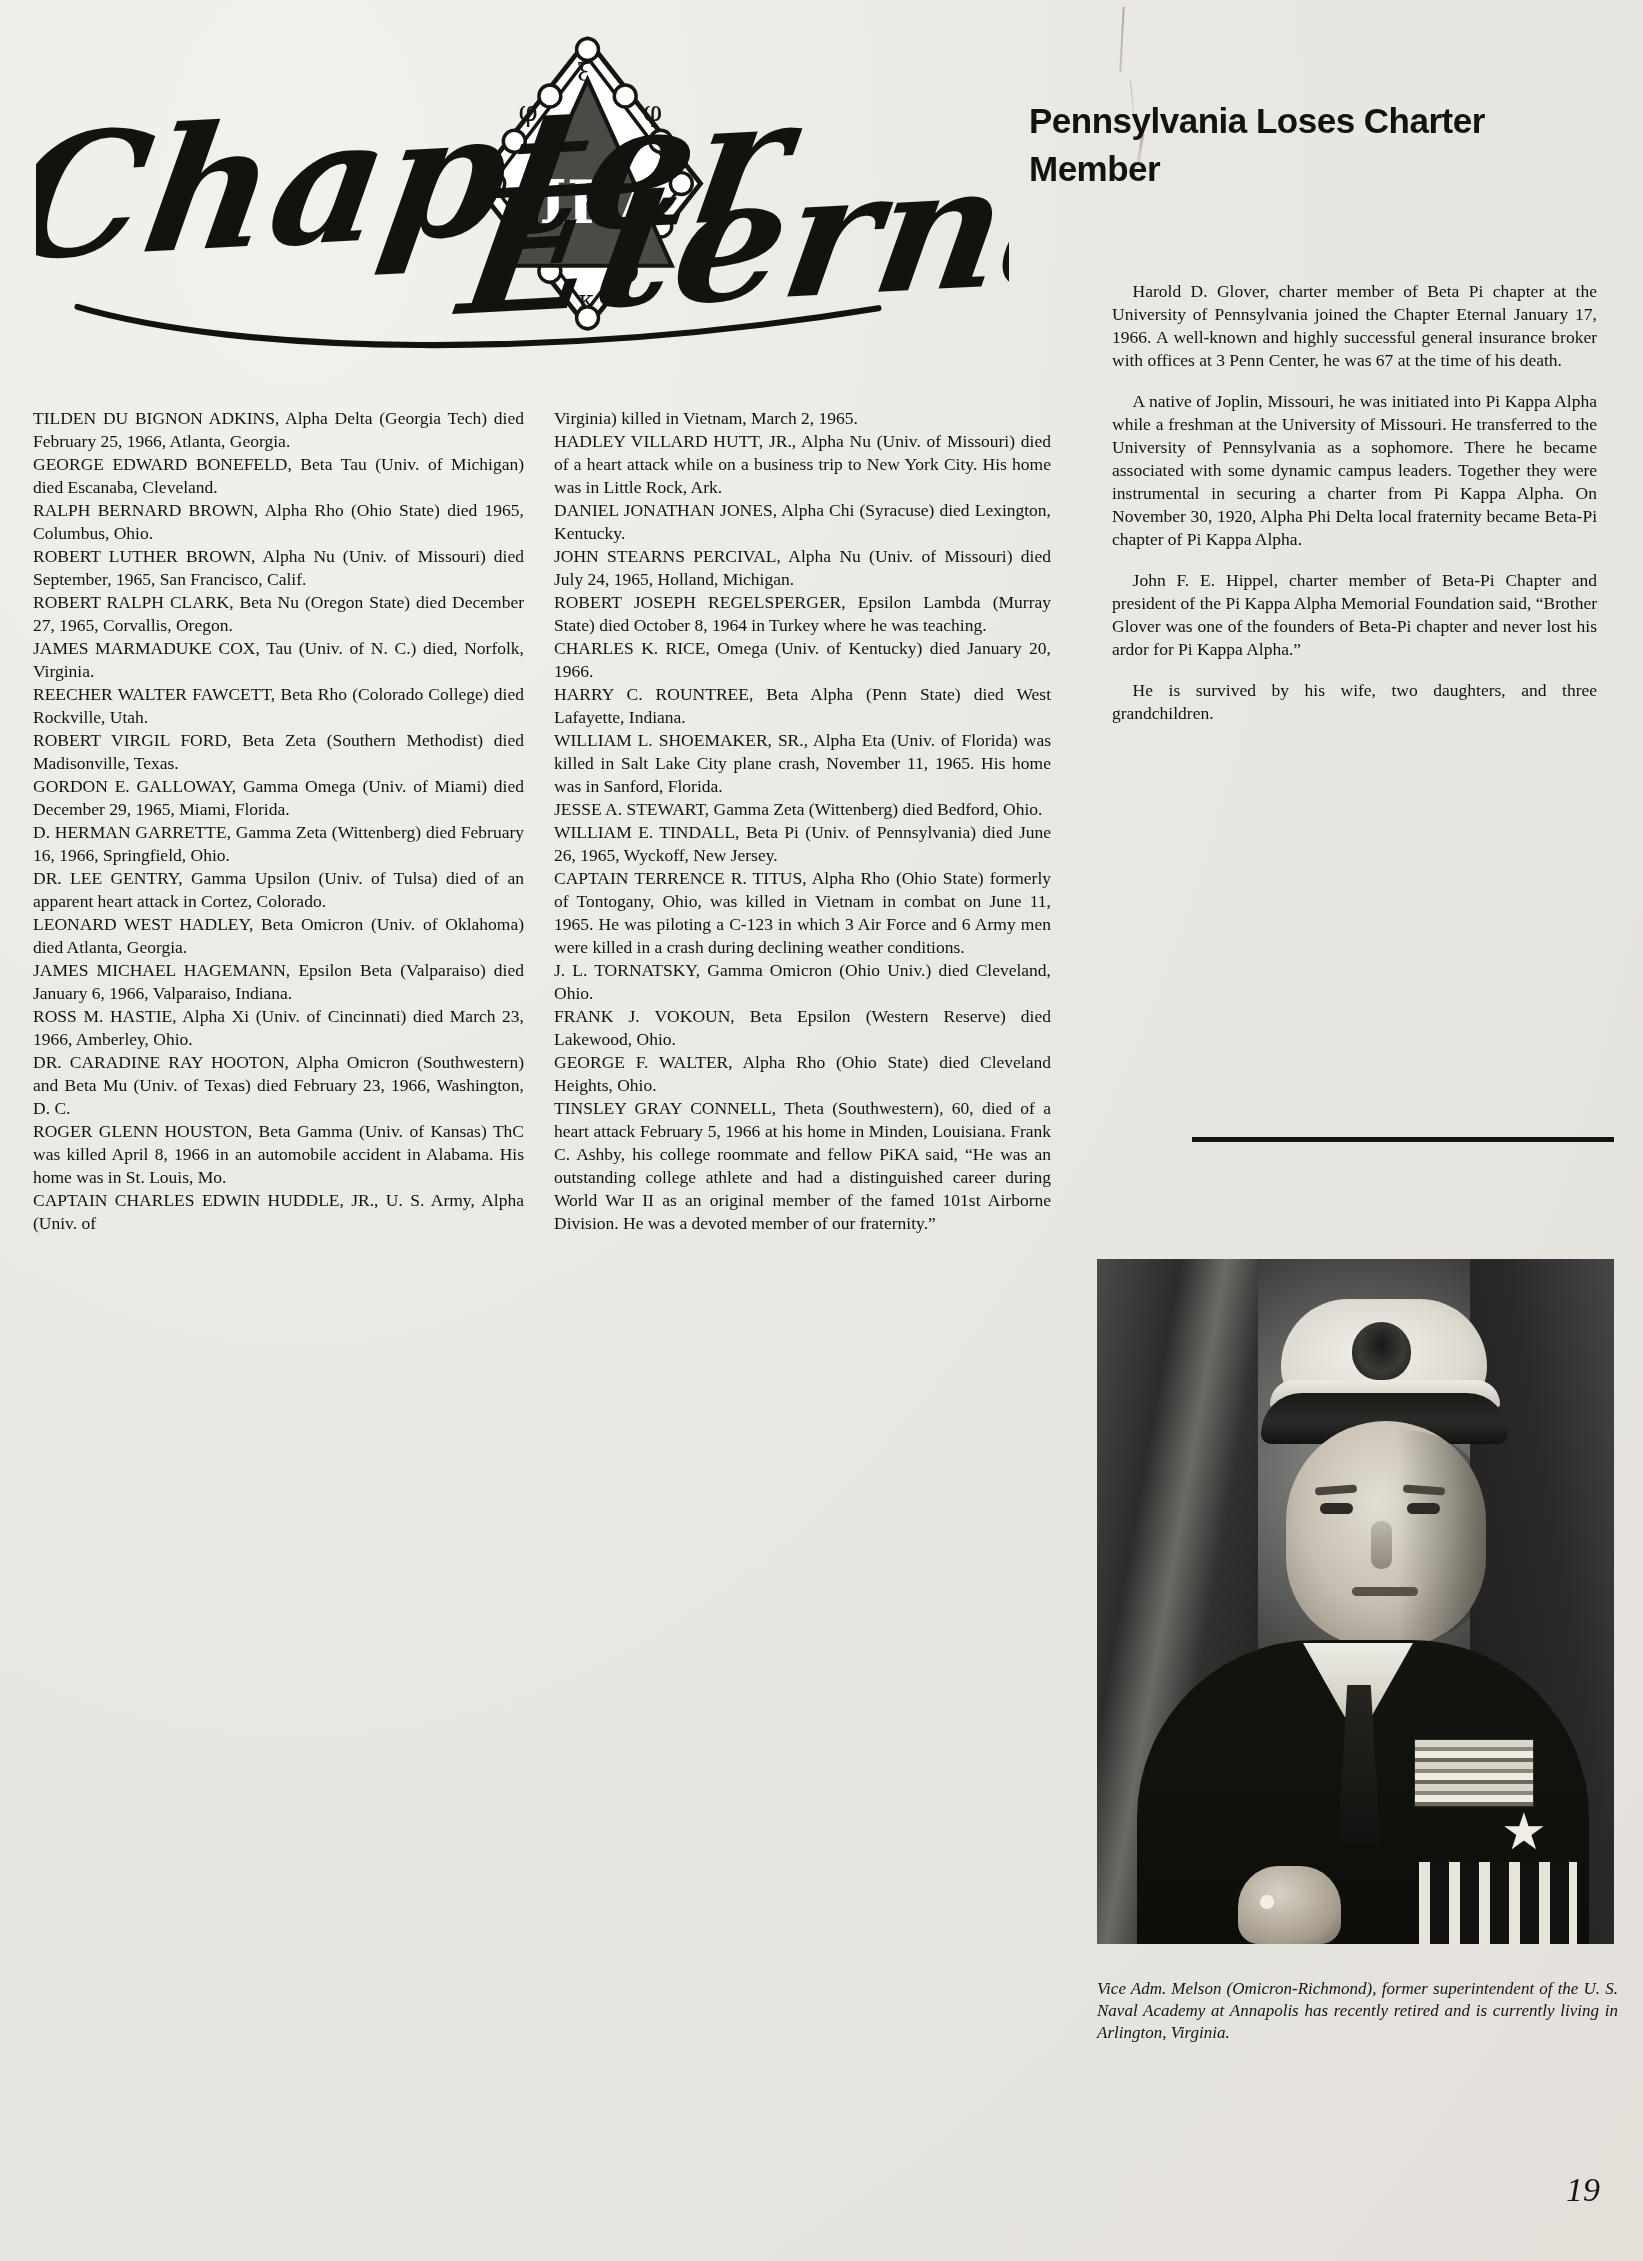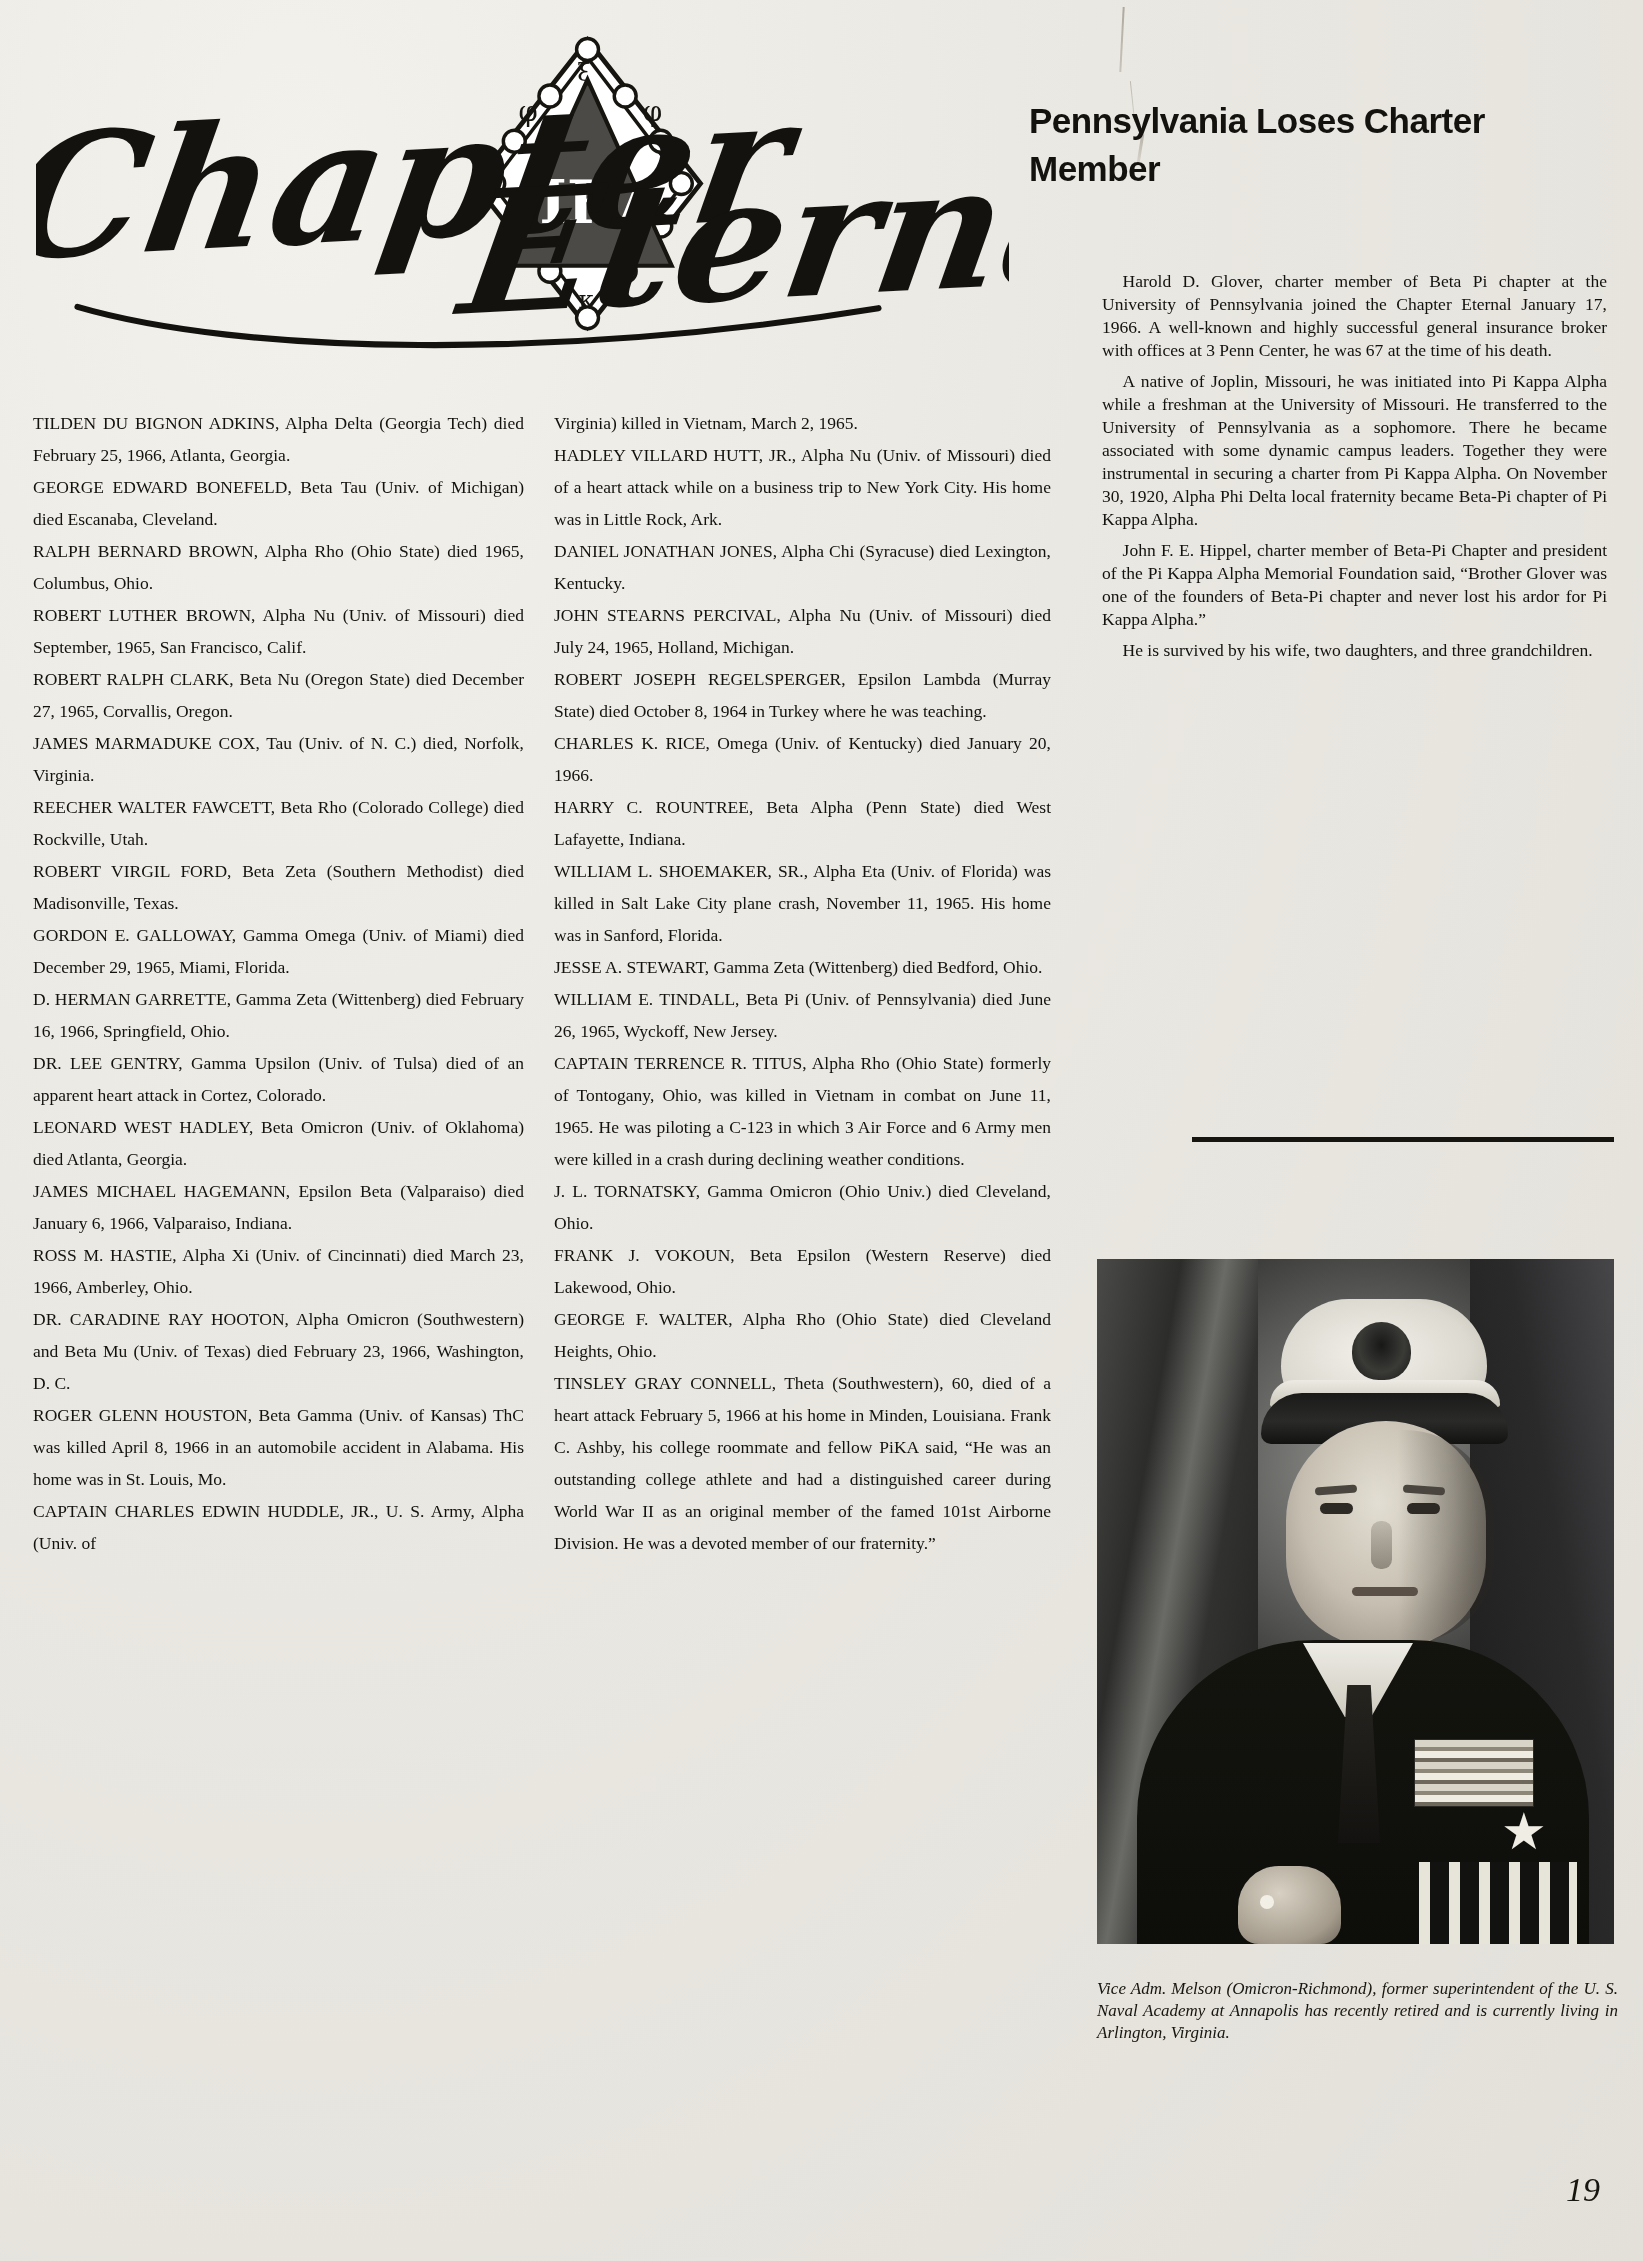--- a/index.html
+++ b/index.html
@@ -27,21 +27,21 @@
   .script-text{
     font-family:"DejaVu Serif",serif;
     font-style:italic;font-weight:700;
     fill:#14120f;
   }
 
   
   .col{
     position:absolute;
     font-size:17.5px;
-    line-height:32px;
+    line-height:23px;
     color:#14120f;
     text-align:justify;
     text-justify:inter-word;
     -webkit-hyphens:none;hyphens:none;
   }
   #col1{left:33px;top:407px;width:491px;}
   #col2{left:554px;top:407px;width:497px;}
 
   .entry{margin:0;}
 
@@ -53,21 +53,21 @@
     font-size:35px;
     line-height:48px;
     letter-spacing:-0.5px;
     color:#14120f;
   }
   #art-body{
     position:absolute;left:1094px;top:262px;width:521px;
     font-size:17.5px;line-height:23px;color:#14120f;
     text-align:justify;
   }
-  #art-body p{margin:8px;text-indent:20.6px;}
+  #art-body p{margin:18px;text-indent:20.6px;}
 
   #rule{
     position:absolute;left:1192px;top:1137px;width:422px;height:4.8px;
     background:#17150f;
   }
 
   
   #photo{
     position:absolute;left:1097px;top:1259px;width:517px;height:685px;
     background:#3a3a38;overflow:hidden;

